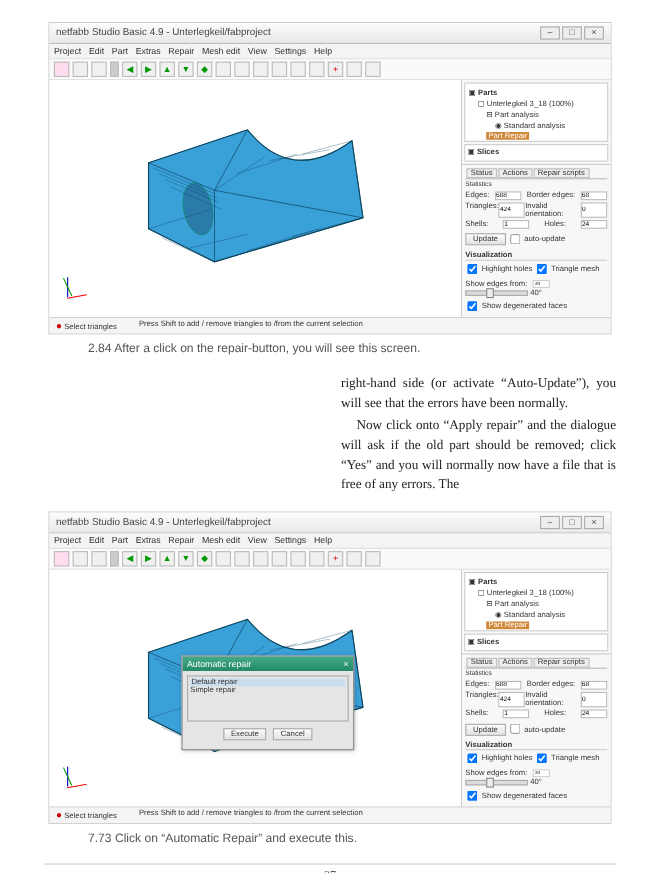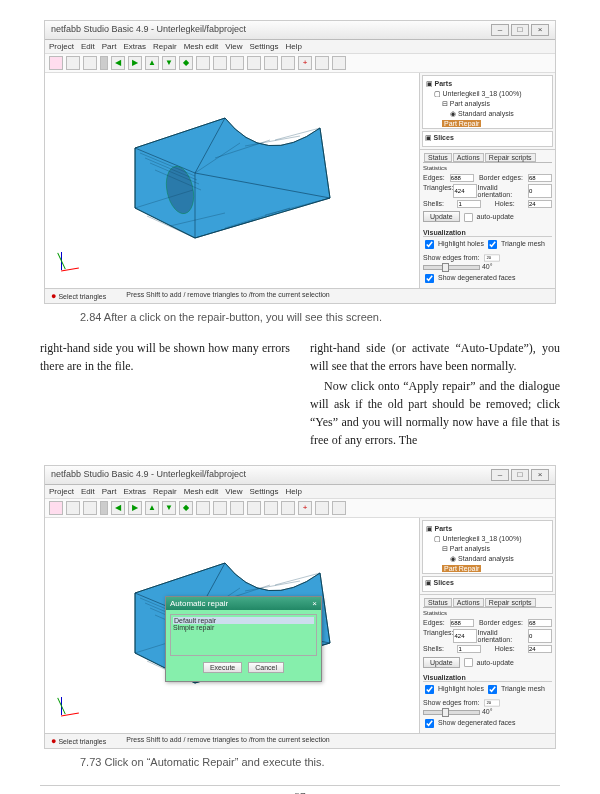--- a/index.html
+++ b/index.html
@@ -31,21 +31,21 @@
 .stat-row{display:flex;justify-content:space-between;padding:1px 0}
 .stat-row input{width:22px;font:6px Arial;border:1px solid #bbb;padding:0}
 .btn{border:1px solid #aaa;background:linear-gradient(#fcfcfc,#e2e2e2);padding:1px 6px;font:7px Arial;display:inline-block}
 .statusbar{border-top:1px solid #ccc;font:7px Arial;padding:2px 6px;background:#f4f4f4;display:flex;gap:20px}
 .statusbar .dot{color:#c00;font-size:9px}
 .caption{font:11px/1.4 Arial,sans-serif;color:#555;margin:4px 0 14px 40px}
 .columns{display:flex;gap:20px;font:12px/1.5 Georgia,serif;color:#222;margin:0 0 14px}
 .col{flex:1}
 .col p{margin:0 0 2px;text-align:justify}
 .footer{text-align:center;border-top:1px solid #ccc;padding-top:4px;margin-top:10px;font:11px Georgia;color:#555}
-.dialog{position:absolute;left:120px;top:78px;width:155px;background:#86efac;border:1px solid #888;box-shadow:1px 1px 4px rgba(0,0,0,.3);font:8px Arial}
+.dialog{position:absolute;left:120px;top:78px;width:155px;background:#e5e5e5;border:1px solid #888;box-shadow:1px 1px 4px rgba(0,0,0,.3);font:8px Arial}
 .dlg-title{background:linear-gradient(#4a8,#286);color:#fff;padding:2px 4px;display:flex;justify-content:space-between}
 .dlg-body{padding:4px}
 .dlg-list{border:1px solid #aaa;height:36px;padding:2px;font:7px Arial;margin-bottom:6px}
 .dlg-sel{background:#cde;padding:0 1px}
 .dlg-btns{display:flex;gap:6px;justify-content:center;padding-bottom:4px}
 .chk{font:7px Arial;padding:1px 0}
 .chk input{transform:scale(.7);margin:0 2px 0 0;vertical-align:middle}
 .slider{width:55px;height:3px;background:#ddd;border:1px solid #aaa;display:inline-block;position:relative;vertical-align:middle}
 .slider i{position:absolute;width:5px;height:7px;background:#eee;border:1px solid #888;top:-3px}
 .sect{font-weight:bold;margin-top:3px;border-bottom:1px solid #ccc}
@@ -144,21 +144,20 @@
 </div>
 <div class="statusbar">
         <span><span class="dot">●</span> <span>Select triangles</span></span>
         <span>Press Shift to add / remove triangles to /from the current selection</span>
       </div>
 </div>
 <div class="caption">2.84  After a click on the repair-button, you will see this screen.</div>
 
 <div class="columns">
 <div class="col">
-        <p>right-hand side you will be shown how many errors there are in the file.</p>
       </div>
 <div class="col">
         <p>right-hand side (or activate “Auto-Update”), you will see that the errors have been normally.</p>
         <p style="text-indent:14px">Now click onto “Apply repair” and the dialogue will ask if the old part should be removed; click “Yes” and you will normally now have a file that is free of any errors. The</p>
       </div>
 </div>
 
 <div class="screenshot">
 <div class="win-title">
         <span>netfabb Studio Basic 4.9 - Unterlegkeil/fabproject</span>

